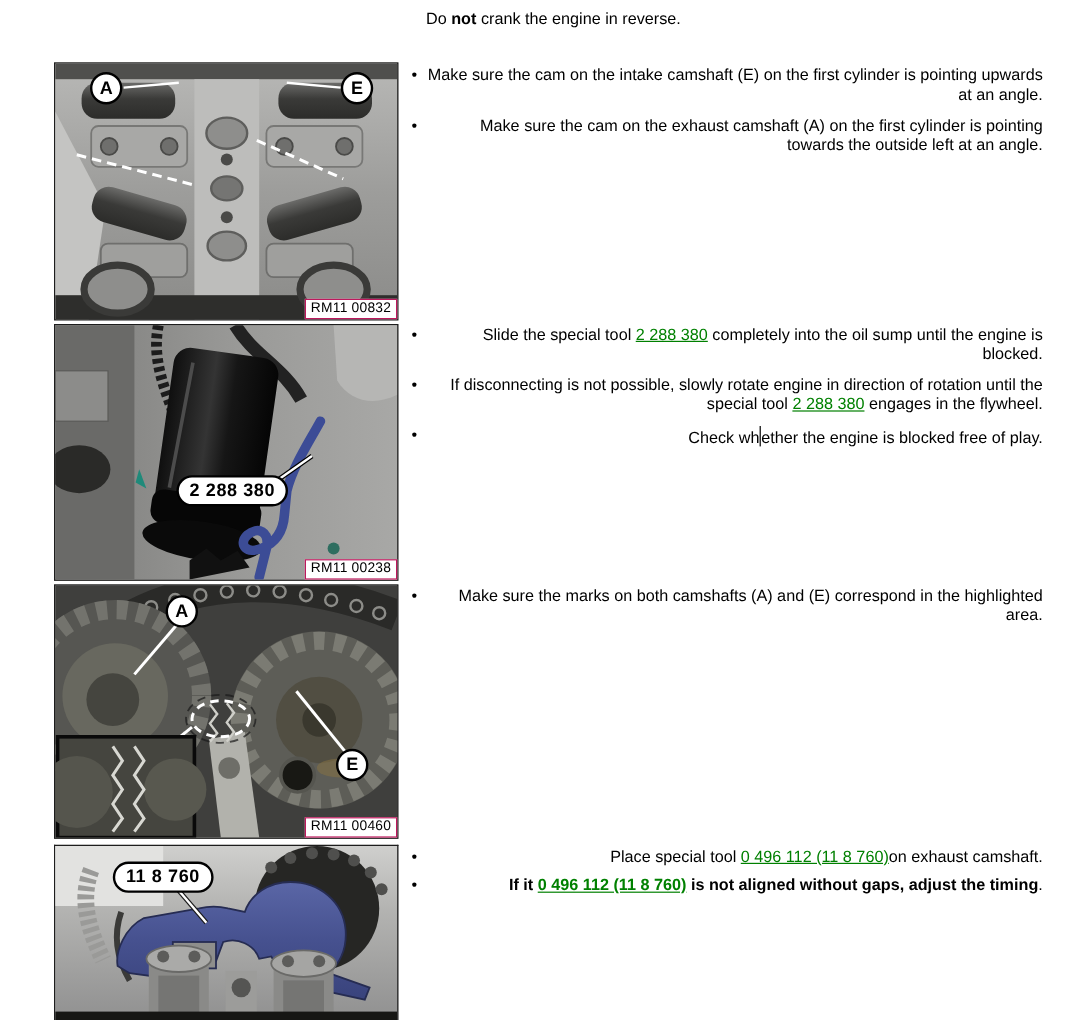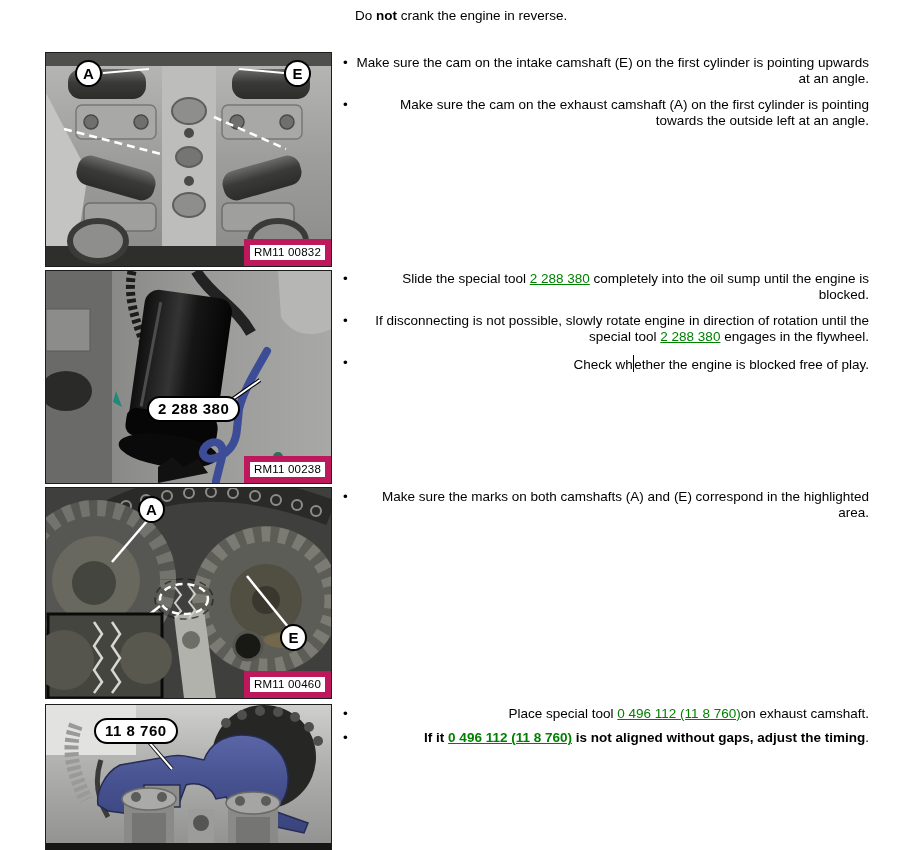--- a/index.html
+++ b/index.html
@@ -21,21 +21,21 @@
 
   
   .fig { position:absolute; left:45px; width:287px; border:1px solid #1d1d1d; background:#9a9a98; }
   .fig svg { display:block; }
   .badge { position:absolute; width:27px; height:27px; border-radius:50%; background:#fff;
            border:2px solid #000; font-weight:bold; font-size:15px; line-height:23px;
            text-align:center; }
   .oval { position:absolute; height:26px; border-radius:13px; background:#fff;
           border:2.5px solid #000; font-weight:bold; font-size:15px; line-height:21px;
           padding:0 9px; letter-spacing:0.5px; white-space:nowrap; }
-  .cap { position:absolute; right:0; bottom:0; background:#fff; border:6px solid #be185d;
+  .cap { position:absolute; right:0; bottom:0; background:#fff; border:1px solid #be185d;
          font-size:11.5px; line-height:13px; padding:1px 4px; letter-spacing:0.2px; }
 </style>
 </head>
 <body>
 
 <div class="page">
 
   <div class="fig" style="top:52px;height:215px;">
     <svg width="285" height="213" viewBox="0 0 285 213">
       <defs>

